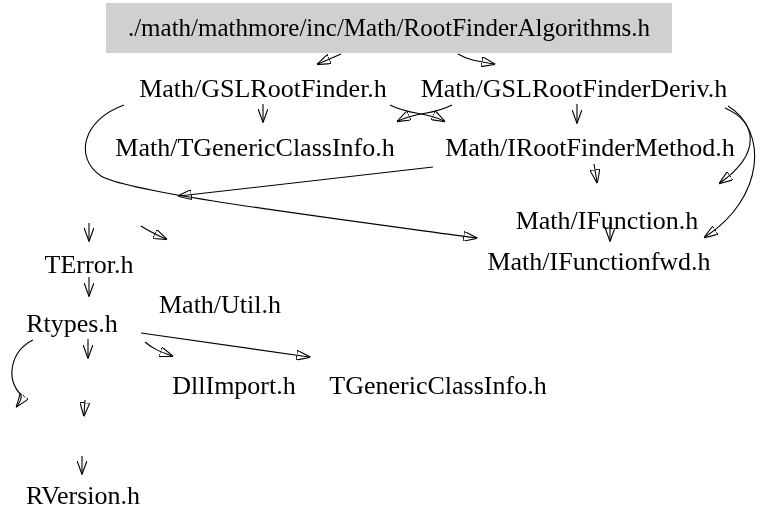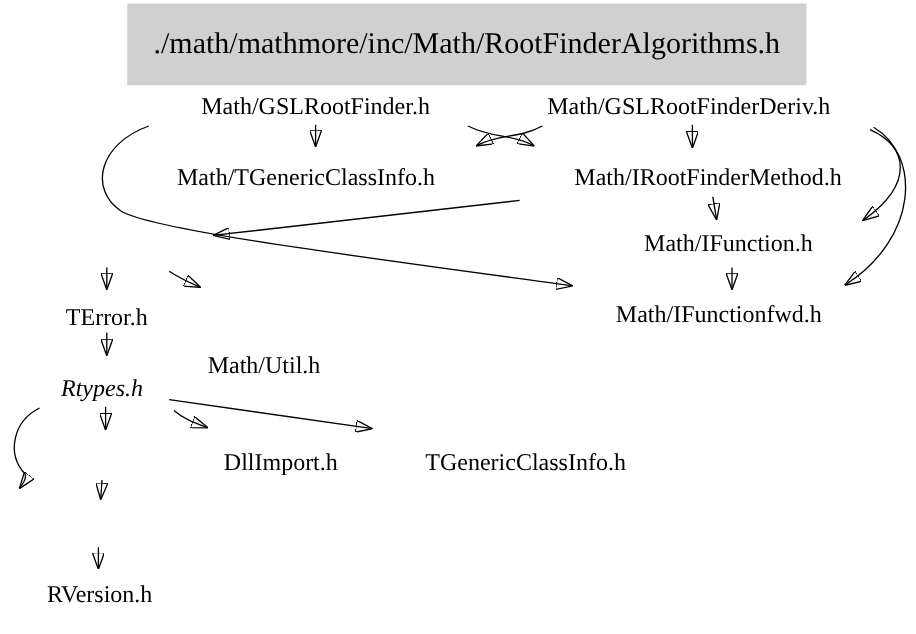--- a/index.html
+++ b/index.html
@@ -15,28 +15,28 @@
   .edges {
     position: absolute;
     left: 0; top: 0;
     width: 763px; height: 528px;
   }
   .edges path { stroke: #000000; stroke-width: 1.1; fill: none; }
   .node {
     position: absolute;
     transform: translateX(-50%);
     white-space: nowrap;
-    font-size: 20px;
+    font-size: 26px;
     line-height: 26px;
     color: #000000;
   }
   .root-box {
     position: absolute;
     left: 106px; top: 3px;
-    width: 566px; height: 68px;
+    width: 566px; height: 50px;
     background: #d0d0d0;
     display: flex;
     align-items: center;
     justify-content: center;
   }
   .root-box .root-label {
     font-size: 25px;
     color: #000000;
     white-space: nowrap;
   }
@@ -76,22 +76,22 @@
   </svg>
 
   <div class="root-box">
     <span class="root-label">./math/mathmore/inc/Math/RootFinderAlgorithms.h</span>
   </div>
 
   <div class="node" style="left:263px; top:76px;">Math/GSLRootFinder.h</div>
   <div class="node" style="left:574px; top:76px;">Math/GSLRootFinderDeriv.h</div>
   <div class="node" style="left:255px; top:135px;">Math/TGenericClassInfo.h</div>
   <div class="node" style="left:590px; top:135px;">Math/IRootFinderMethod.h</div>
-  <div class="node" style="left:607px; top:190px;">Math/IFunction.h</div>
+  <div class="node" style="left:607px; top:208px;">Math/IFunction.h</div>
   <div class="node" style="left:89px;  top:252px;">TError.h</div>
   <div class="node" style="left:220px; top:252px;margin-top:40px;">Math/Util.h</div>
   <div class="node" style="left:599px; top:249px;">Math/IFunctionfwd.h</div>
-  <div class="node" style="left:85px;  top:311px;font-style:italic;">Rtypes.h</div>
+  <div class="node" style="left:72px;  top:311px;">Rtypes.h</div>
   <div class="node" style="left:234px; top:373px;">DllImport.h</div>
   <div class="node" style="left:438px; top:373px;">TGenericClassInfo.h</div>
   <div class="node" style="left:83px;  top:483px;">RVersion.h</div>
 
 </div>
 
 </body></html>

